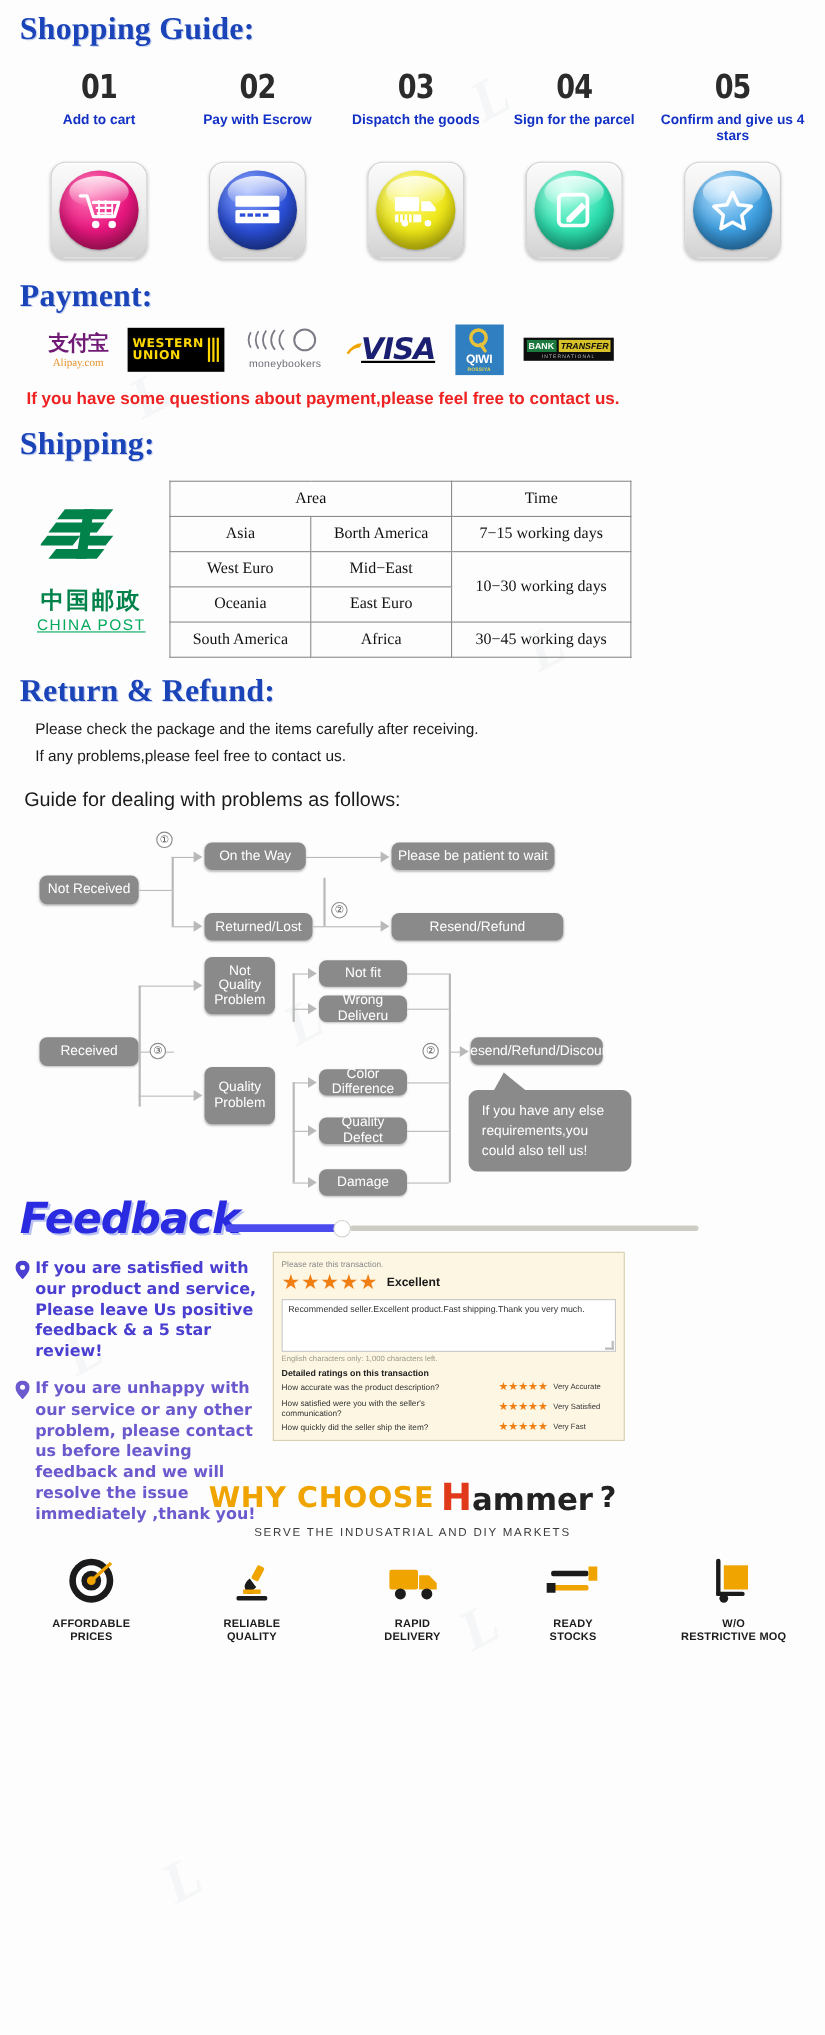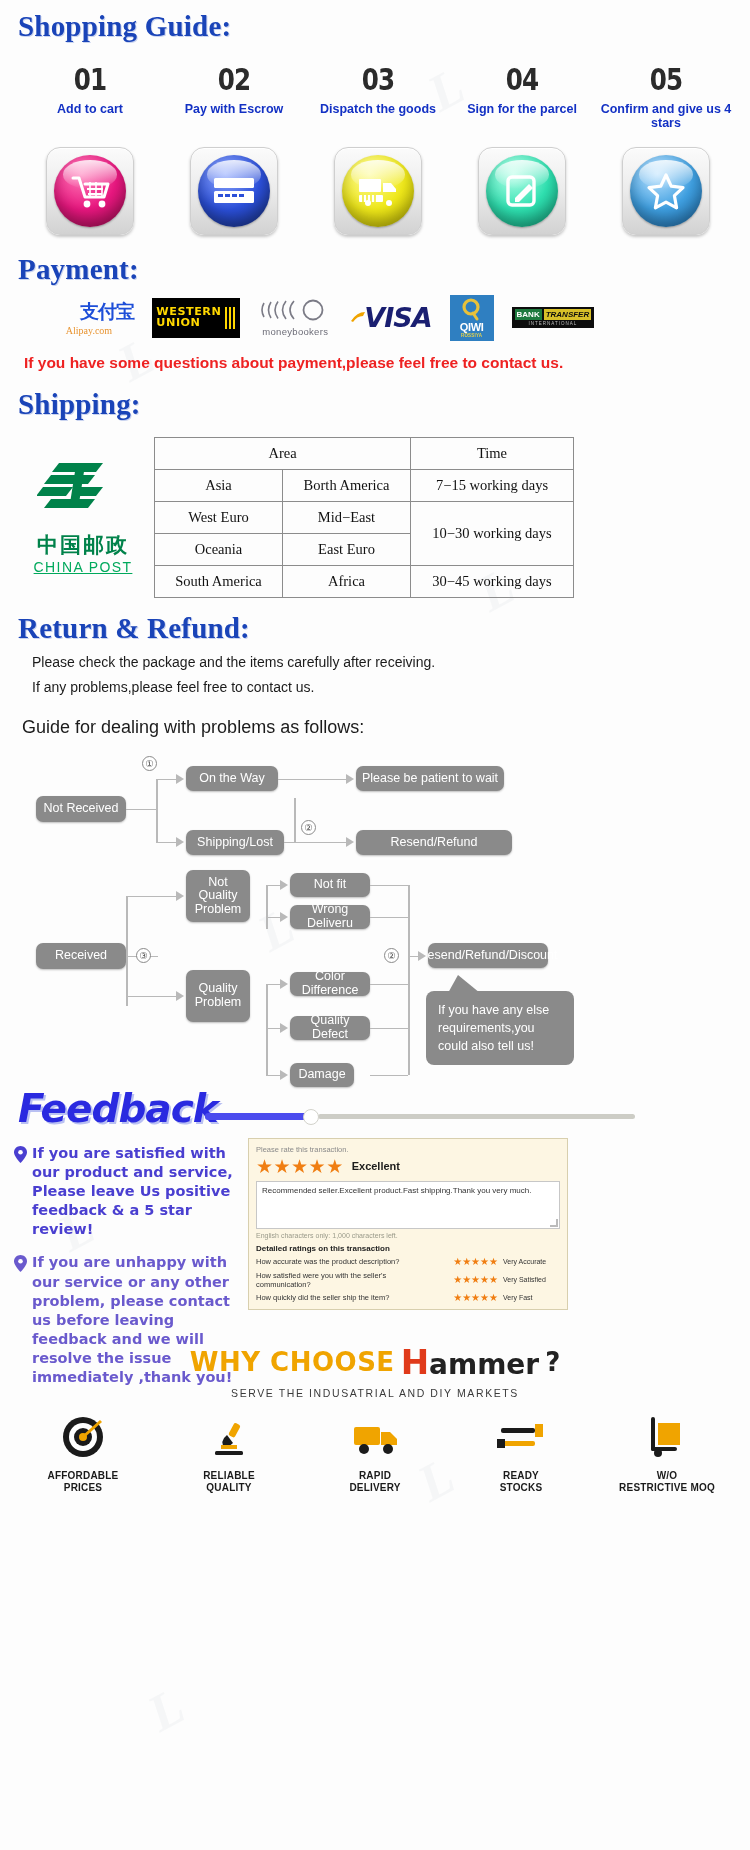--- a/index.html
+++ b/index.html
@@ -61,21 +61,21 @@
   .orb::after{
     content:""; position:absolute; top:5px; left:12%; width:76%; height:40%;
     border-radius:50%; background:linear-gradient(180deg,rgba(255,255,255,.85),rgba(255,255,255,0));
   }
   .orb svg { position:relative; z-index:2; }
 
   
   #payment { padding: 18px 0 0 18px; }
   .pay-row{ display:flex; align-items:center; gap:18px; margin-top:12px; padding-left:26px;}
   .pay-logo{ height:40px; display:flex; align-items:center; justify-content:center;}
-  .alipay-cn{ color:#1d4ed8; font-size:19px; font-weight:bold; font-family:"DejaVu Sans",sans-serif; letter-spacing:-1px;margin-left:36px;}
+  .alipay-cn{ color:#701a75; font-size:19px; font-weight:bold; font-family:"DejaVu Sans",sans-serif; letter-spacing:-1px;}
   .alipay-sub{ color:#e8932f; font-size:10px; font-family:"Liberation Serif",serif;}
   .wu{ background:#000; padding:3px 5px; display:flex; align-items:center;}
   .wu-txt{ color:#ffd800; font-weight:bold; font-size:11px; line-height:10.5px; letter-spacing:.5px; font-family:"DejaVu Sans",sans-serif; transform:scaleX(1.02);}
   .wu-bars{ display:flex; gap:1.5px; margin-left:4px; }
   .wu-bars i{ display:block; width:2.5px; height:22px; background:#ffd800;}
   .mb-txt{ font-size:9.5px; color:#6d6d78; letter-spacing:.3px; margin-top:1px; text-align:center;}
   .visa{ color:#1a1f71; font-style:italic; font-weight:bold; font-size:27px; letter-spacing:-1px; font-family:"DejaVu Sans",sans-serif;}
   .qiwi{ background:#2f7fc1; width:44px; height:46px; display:flex; flex-direction:column; align-items:center; justify-content:center;}
   .qiwi-txt{ color:#fff; font-weight:bold; font-size:11px; letter-spacing:-.3px;}
   .qiwi-sub{ color:#e6d24a; font-size:4.5px; font-weight:bold; letter-spacing:.2px;}
@@ -309,21 +309,21 @@
         <div style="text-align:center;">
           <svg width="74" height="22" viewBox="0 0 74 22">
             <path d="M6 4 q-4 7 0 14 M13 3 q-5 8 0 16 M20 2.5 q-6 8.5 0 17 M28 2 q-7 9 0 18 M36 2 q-8 9 0 18" fill="none" stroke="#7b7b86" stroke-width="1.6"></path>
             <circle cx="55" cy="11" r="9.5" fill="none" stroke="#7b7b86" stroke-width="1.8"></circle>
           </svg>
           <div class="mb-txt">moneybookers</div>
         </div>
       </div>
 
       <div class="pay-logo">
-        <div style="display:flex; align-items:center;">
+        <div style="display:flex; align-items:center;text-decoration:underline;">
           <svg width="16" height="16" viewBox="0 0 16 16" style="margin-right:-2px;">
             <path d="M1 11 q6 -9 14 -9 l-2 4 q-6 0 -10 6 z" fill="#f0a400"></path>
           </svg>
           <span class="visa">VISA</span>
         </div>
       </div>
 
       <div class="pay-logo">
         <div class="qiwi">
           <svg width="24" height="24" viewBox="0 0 24 24">
@@ -401,21 +401,21 @@
   <section id="return">
     <h2 class="sec">Return &amp; Refund:</h2>
     <div class="rr-line">Please check the package and the items carefully after receiving.</div>
     <div class="rr-line">If any problems,please feel free to contact us.</div>
     <div class="guide-title">Guide for dealing with problems as follows:</div>
 
     <div class="flow">
 
       <div class="fbox" style="left:18px;  top:48px;  width:90px; height:26px;">Not Received</div>
       <div class="fbox" style="left:168px; top:18px;  width:92px; height:25px;">On the Way</div>
-      <div class="fbox" style="left:168px; top:82px;  width:98px; height:25px;">Shipping/Lost</div>
+      <div class="fbox" style="left:168px; top:82px;  width:98px; height:25px;">Returned/Lost</div>
       <div class="fbox" style="left:338px; top:18px;  width:148px; height:25px;">Please be patient to wait</div>
       <div class="fbox" style="left:338px; top:82px;  width:156px; height:25px;">Resend/Refund</div>
 
       <div class="fline h" style="left:108px; top:61px; width:30px;"></div>
       <div class="fline v" style="left:138px; top:31px; height:63px;"></div>
       <div class="fline h" style="left:138px; top:31px; width:22px;"></div>
       <div class="arrow" style="left:158px; top:26px;"></div>
       <div class="fline h" style="left:138px; top:94px; width:22px;"></div>
       <div class="arrow" style="left:158px; top:89px;"></div>
       <div class="circ" style="left:124px; top:8px;">①</div>
@@ -428,21 +428,21 @@
       <div class="circ" style="left:283px; top:72px;">②</div>
 
       <div class="fbox" style="left:18px;  top:195px; width:90px; height:26px;">Received</div>
       <div class="fbox" style="left:168px; top:122px; width:64px; height:52px;">Not Quality Problem</div>
       <div class="fbox" style="left:168px; top:222px; width:64px; height:52px;">Quality Problem</div>
 
       <div class="fbox" style="left:272px; top:125px; width:80px; height:24px;">Not fit</div>
       <div class="fbox" style="left:272px; top:157px; width:80px; height:24px;">Wrong Deliveru</div>
       <div class="fbox" style="left:272px; top:224px; width:80px; height:24px;">Color Difference</div>
       <div class="fbox" style="left:272px; top:268px; width:80px; height:24px;">Quality Defect</div>
-      <div class="fbox" style="left:272px; top:315px; width:64px; height:24px;">Damage</div>
+      <div class="fbox" style="left:272px; top:315px; width:80px; height:24px;">Damage</div>
 
       <div class="fbox" style="left:410px; top:195px; width:120px; height:25px;">Resend/Refund/Discount</div>
 
       <div class="fline h" style="left:108px; top:208px; width:32px;"></div>
       <div class="fline v" style="left:108px; top:148px; height:110px;"></div>
       <div class="fline h" style="left:108px; top:148px; width:52px;"></div>
       <div class="arrow" style="left:158px; top:143px;"></div>
       <div class="fline h" style="left:108px; top:248px; width:52px;"></div>
       <div class="arrow" style="left:158px; top:243px;"></div>
       <div class="circ" style="left:118px; top:200px;">③</div>

